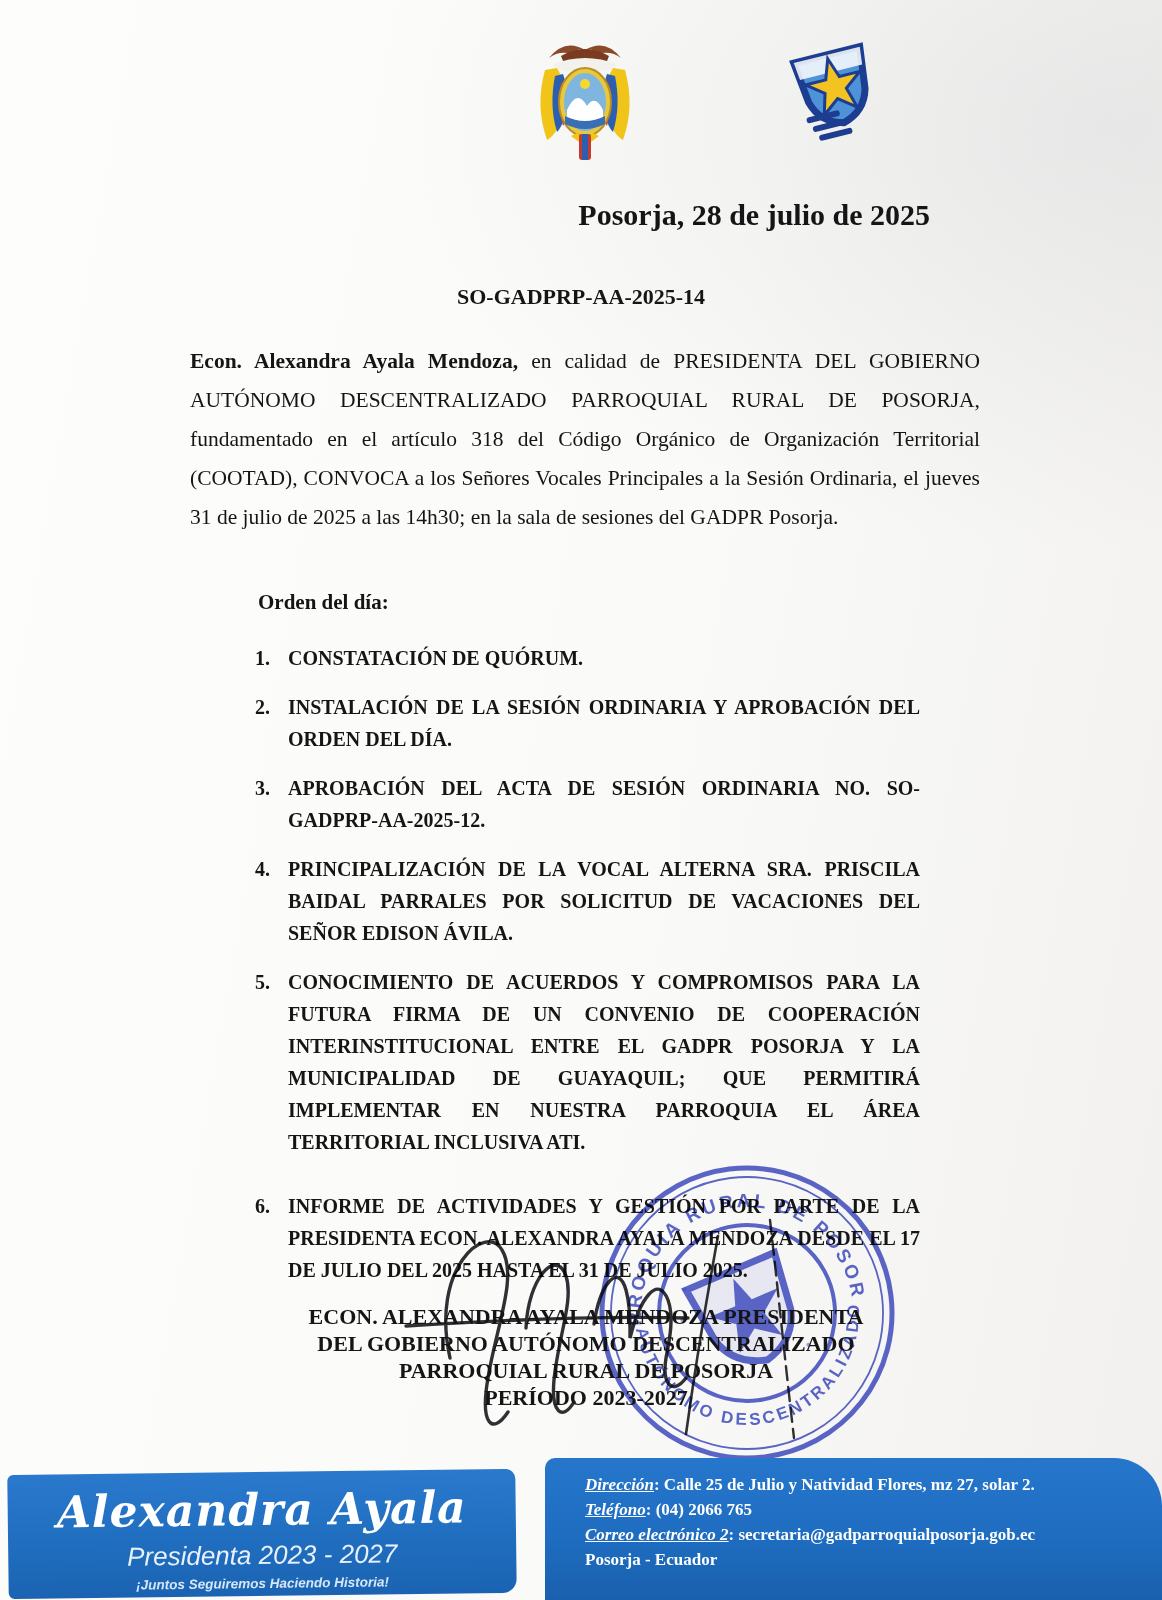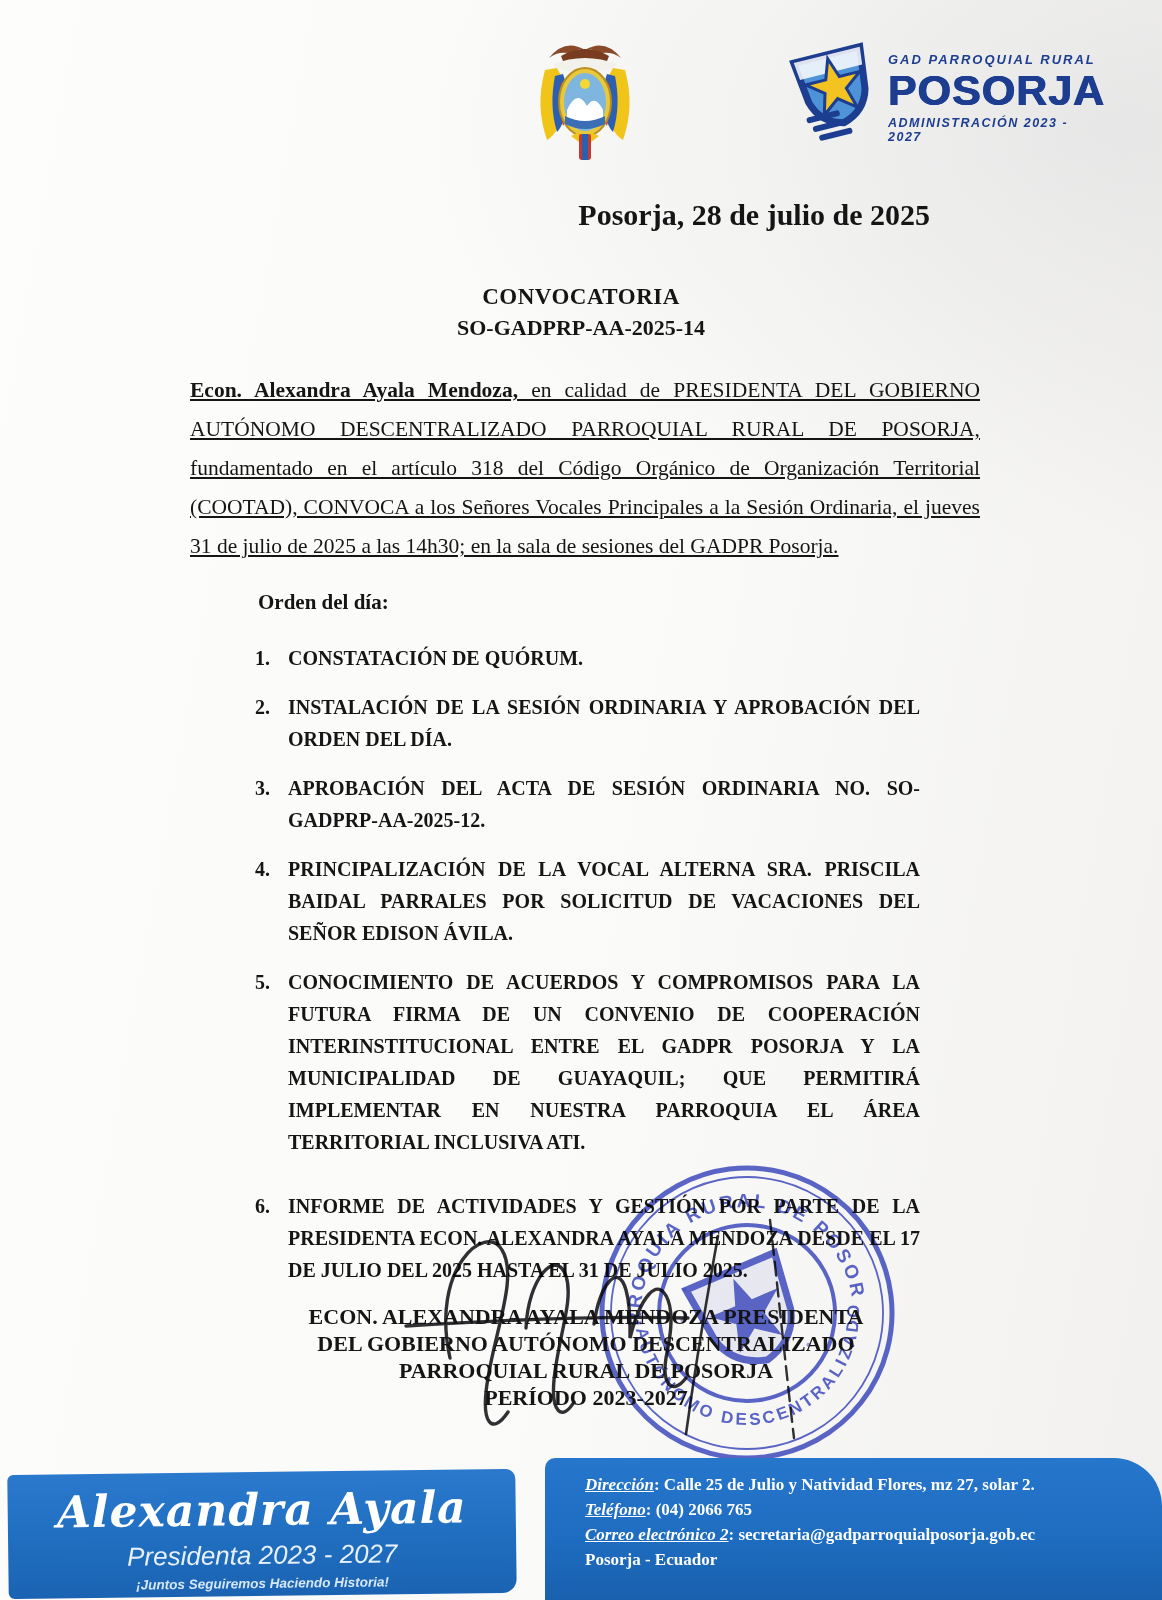--- a/index.html
+++ b/index.html
@@ -24,22 +24,22 @@
   .logo-line3 { font-size:12.5px; font-weight:bold; font-style:italic; letter-spacing:1.5px; margin-top:4px; }
 
   
   .dateline { position:absolute; left:0; top:198px; width:930px; text-align:right;
               font-size:30px; font-weight:bold; }
   .titleblock { position:absolute; left:0; top:281px; width:1162px; text-align:center;
                 font-weight:bold; line-height:31px; }
   .titleblock .t1 { font-size:23px; letter-spacing:0.5px; }
   .titleblock .t2 { font-size:22px; }
 
-  .bodypara { position:absolute; left:190px; top:371px; width:790px;
-              font-size:21.5px; line-height:39px; text-align:justify;text-decoration:underline; }
+  .bodypara { position:absolute; left:190px; top:342px; width:790px;
+              font-size:21.5px; line-height:39px; text-align:justify; }
   .bodypara b { font-weight:bold; }
 
   .orden { position:absolute; left:258px; top:590px; font-size:21px; font-weight:bold; }
 
   .agenda { position:absolute; left:255px; top:642px; width:665px; list-style:none; }
   .agenda li { display:flex; margin-bottom:17px; font-weight:bold; font-size:20px; line-height:32px; }
   .agenda li .num { width:33px; flex:0 0 auto; }
   .agenda li .itx { flex:1; text-align:justify; }
   .agenda li:nth-child(5) { margin-top:4px; }
   .agenda li:nth-child(6) { margin-top:32px; }
@@ -116,31 +116,25 @@
         <path d="M-34 -30 L34 -30 L29 12 Q23 34 0 40 Q-23 34 -29 12 Z" fill="#4e92d8" stroke="#1c3d90" stroke-width="7"></path>
         <path d="M-34 -30 L34 -30 L32 -12 L-32 -12 Z" fill="#ffffff" opacity="0.85"></path>
         <path d="M0 -26 L7 -6 L28 -6 L11 7 L17 28 L0 15 L-17 28 L-11 7 L-28 -6 L-7 -6 Z" fill="#f2c321" stroke="#1c3d90" stroke-width="3"></path>
       </g>
       <g transform="translate(18,78) rotate(-14)" fill="#1c3d90">
         <rect x="0" y="0" width="34" height="6" rx="3"></rect>
         <rect x="4" y="10" width="34" height="6" rx="3"></rect>
         <rect x="8" y="20" width="34" height="6" rx="3"></rect>
       </g>
     </svg>
-    <div class="logo-text">
-      <div class="logo-line1">GAD PARROQUIAL RURAL</div>
-      <div class="logo-name">POSORJA</div>
-      <div class="logo-line3">ADMINISTRACIÓN 2023 - 2027</div>
-    </div>
   </div>
 
   <div class="dateline">Posorja, 28 de julio de 2025</div>
 
   <div class="titleblock">
-    <div class="t1">CONVOCATORIA</div>
     <div class="t2">SO-GADPRP-AA-2025-14</div>
   </div>
 
   <p class="bodypara"><b>Econ. Alexandra Ayala Mendoza,</b><span> en calidad de PRESIDENTA DEL GOBIERNO AUTÓNOMO DESCENTRALIZADO PARROQUIAL RURAL DE POSORJA, fundamentado en el artículo 318 del Código Orgánico de Organización Territorial (COOTAD), CONVOCA a los Señores Vocales Principales a la Sesión Ordinaria, el jueves 31 de julio de 2025 a las 14h30; en la sala de sesiones del GADPR Posorja.</span></p>
 
   <div class="orden">Orden del día:</div>
   <ol class="agenda">
     <li>
         <span class="num">1.</span>
         <span class="itx">CONSTATACIÓN DE QUÓRUM.</span>

